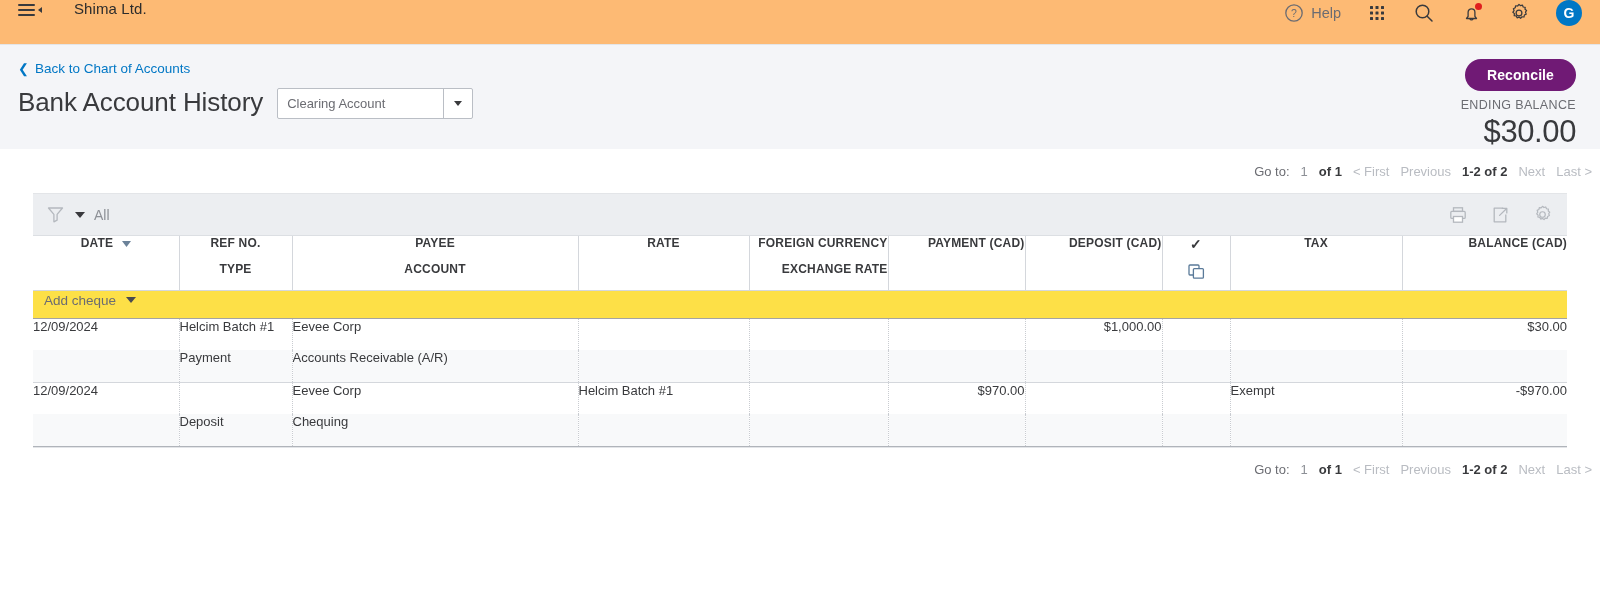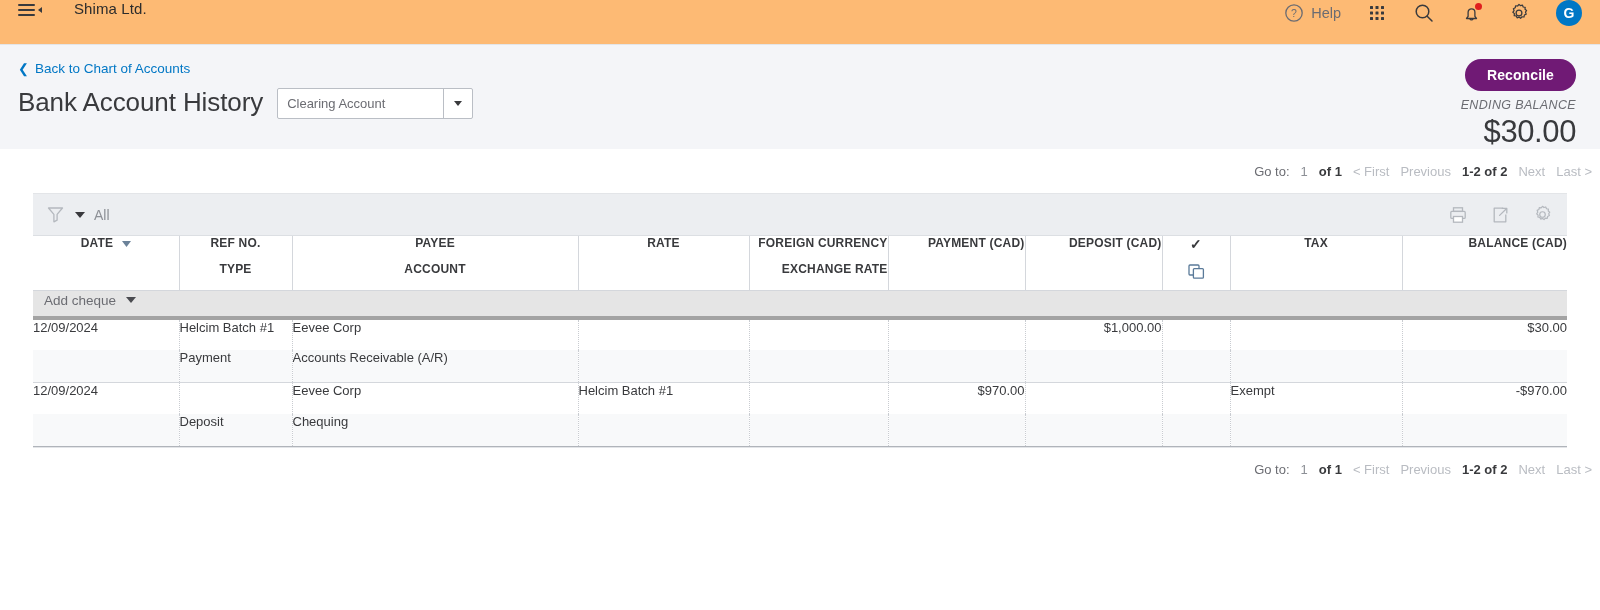--- a/index.html
+++ b/index.html
@@ -163,21 +163,20 @@
     border: none;
     cursor: pointer;
     font-family: inherit;
     letter-spacing: .1px;
   }
   .ending-balance-label {
     margin-top: 7px;
     font-size: 12.5px;
     color: #6b6c72;
     letter-spacing: .35px;
-    font-style: italic;
   }
   .ending-balance-amount {
     margin-top: 2px;
     font-size: 31px;
     font-weight: 300;
     color: #393a3d;
     letter-spacing: -.4px;
   }
 
   
@@ -234,23 +233,23 @@
     padding: 11px 11px 10px 11px;
     height: 54px;
     border-bottom: none;
   }
   .hdr-row th:last-child { border-right: none; }
   .hdr-line2 { margin-top: 12px; }
   .ta-r { text-align: right; }
   .ta-c { text-align: center; }
 
   .addrow td {
-    background: #e5e5e5;
+    background: #fde047;
     border-top: 1px solid #d4d7dc;
-    border-bottom: 4px solid #a3a3a3;
+    border-bottom: 1px solid #a3a3a3;
     height: 28px;
   }
   .add-cheque {
     display: inline-flex; align-items: center; gap: 10px;
     font-size: 13.5px; color: #6b6c72;
     padding: 0 11px;
     cursor: pointer;
   }
   .caret-dark {
     width: 0; height: 0;

